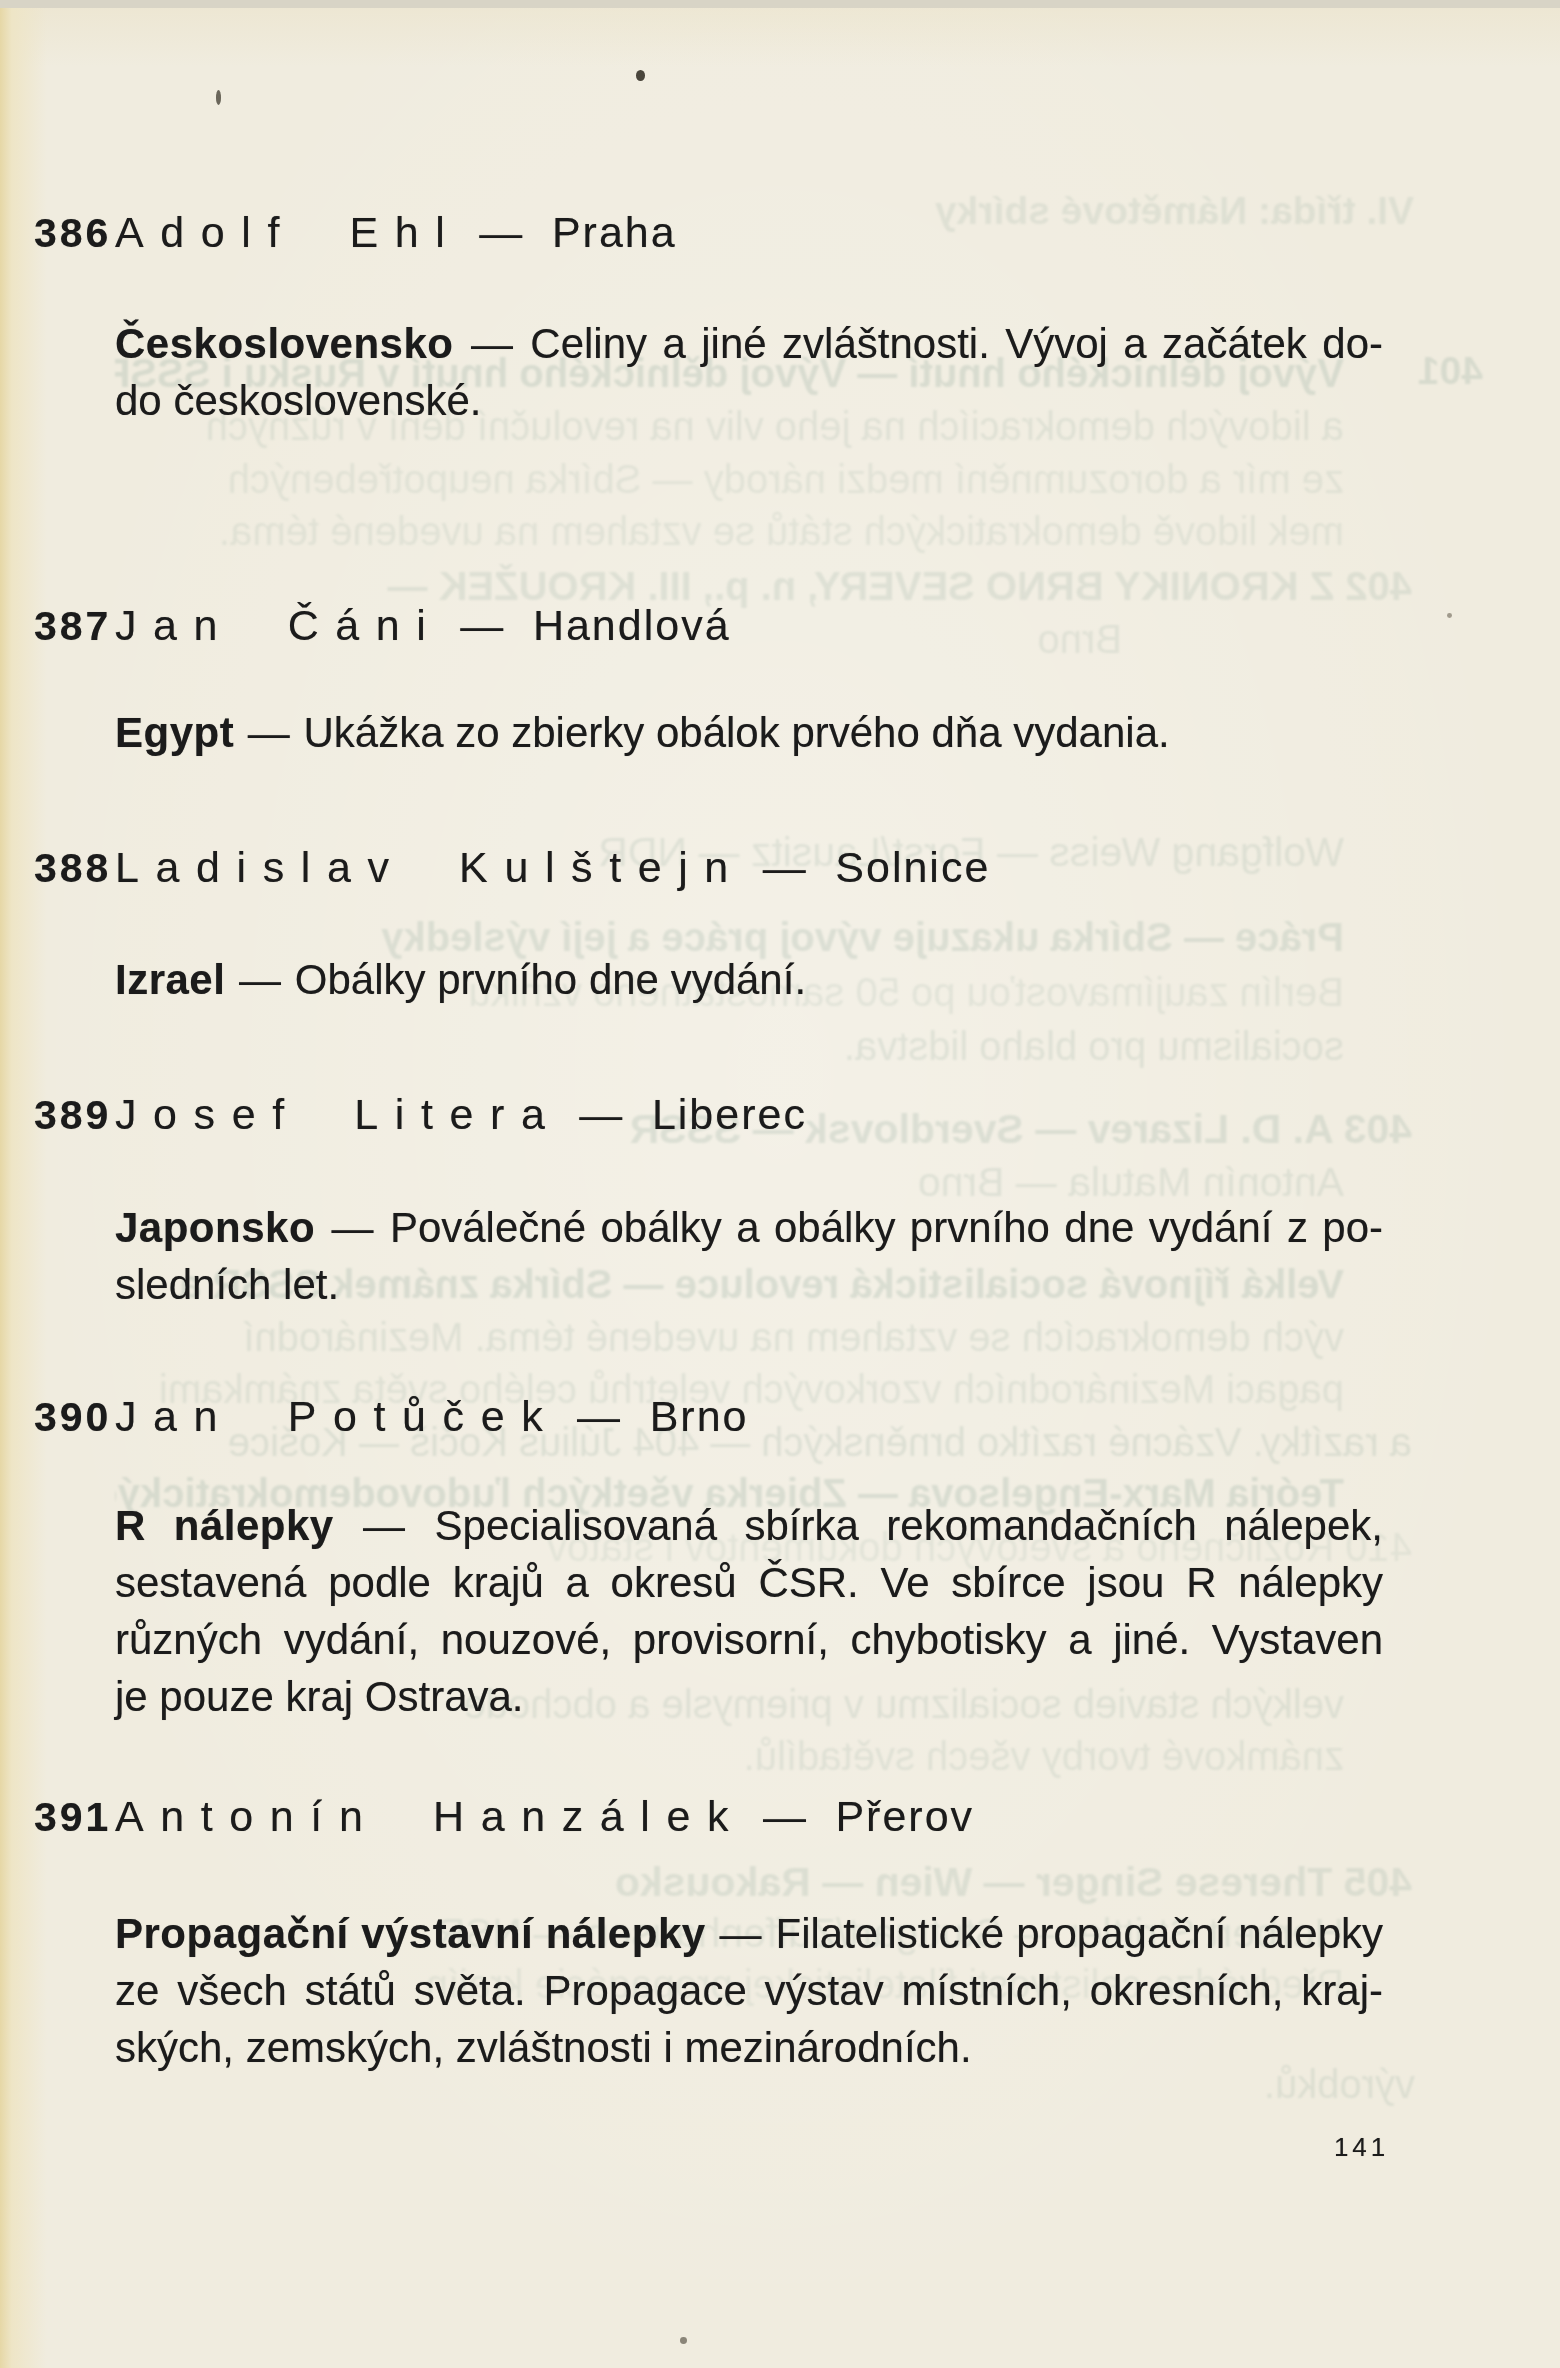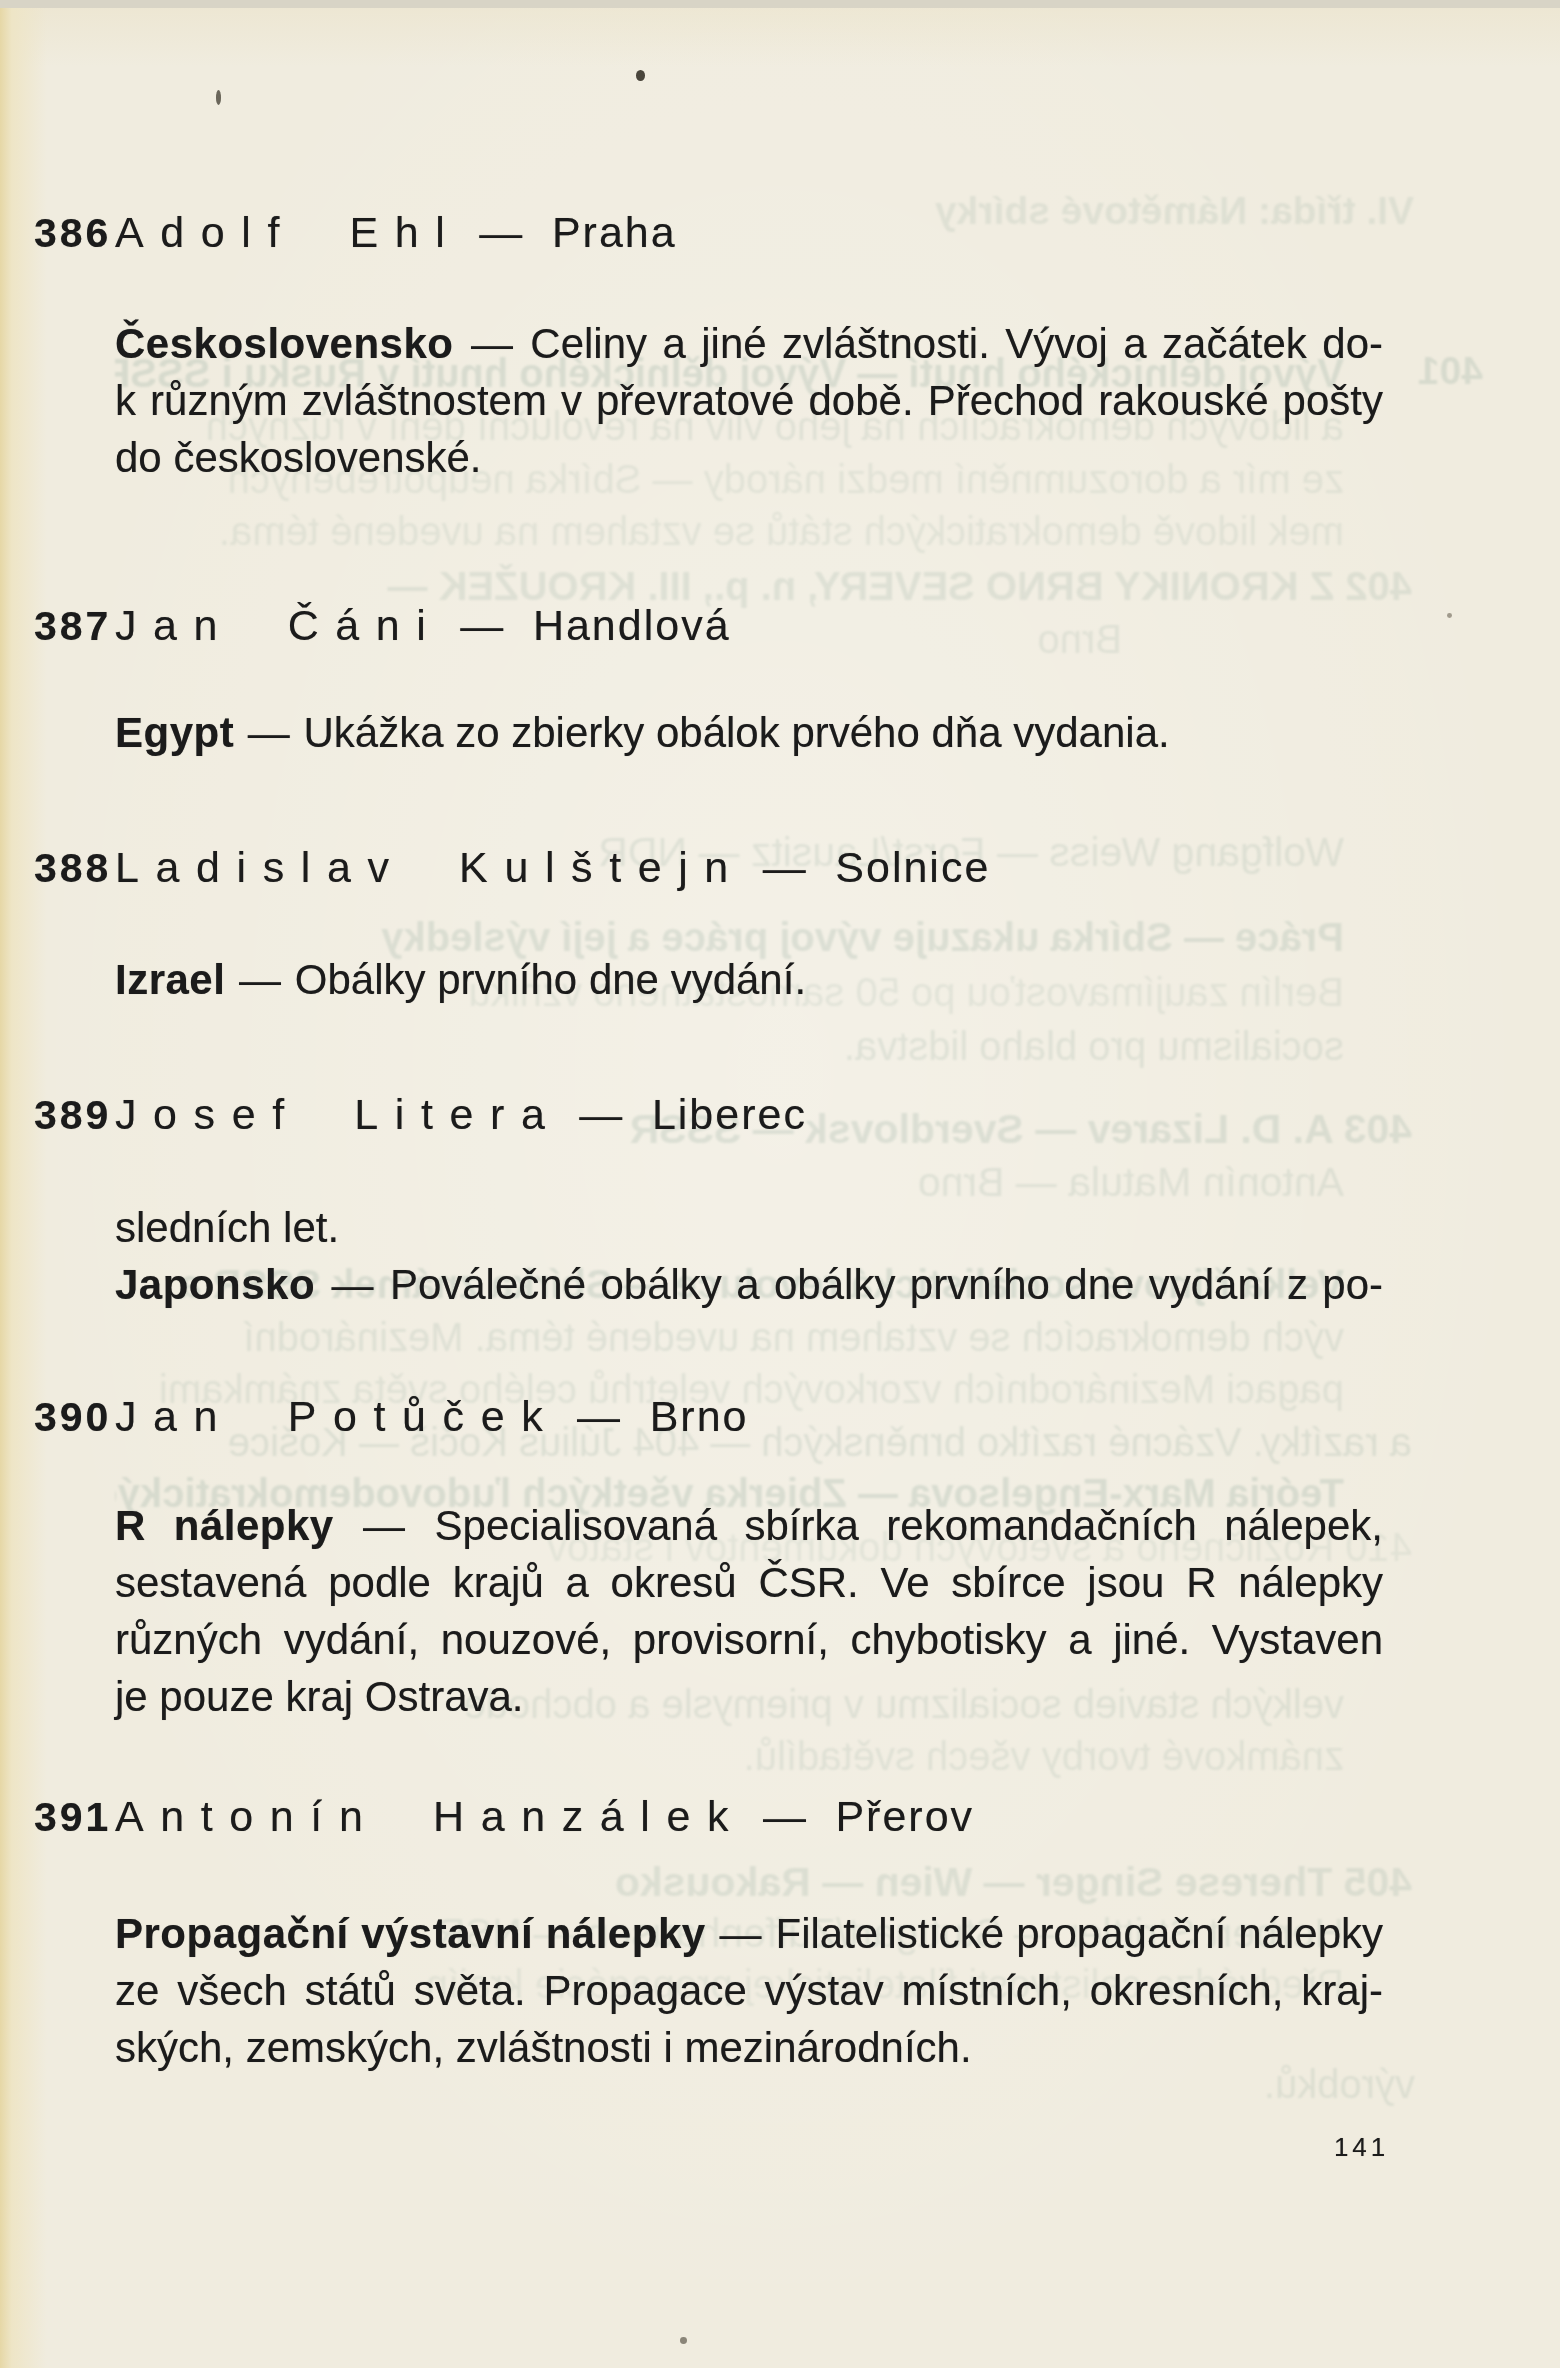--- a/index.html
+++ b/index.html
@@ -96,21 +96,20 @@
     <div class="entry-header ink">
       <span class="entry-number">386</span>
       <h2 class="entry-name">
         <span class="name-text">Adolf Ehl</span>
         <span class="name-sep">—</span>
         <span class="name-city">Praha</span>
       </h2>
     </div>
     <div class="entry-body ink">
           <div class="bline jline"><strong class="lead">Československo</strong> <span class="lead-sep">—</span> <span>Celiny a jiné zvláštnosti. Vývoj a začátek do-</span></div>
-          <div class="bline jline">k různým zvláštnostem v převratové době. Přechod rakouské pošty</div>
           <div class="bline">do československé.</div>
         </div>
   </section>
 
   <section class="entry">
     <div class="entry-header ink">
       <span class="entry-number">387</span>
       <h2 class="entry-name">
         <span class="name-text">Jan Čáni</span>
         <span class="name-sep">—</span>
@@ -139,22 +138,22 @@
   <section class="entry">
     <div class="entry-header ink">
       <span class="entry-number">389</span>
       <h2 class="entry-name">
         <span class="name-text">Josef Litera</span>
         <span class="name-sep">—</span>
         <span class="name-city">Liberec</span>
       </h2>
     </div>
     <div class="entry-body ink">
+          <div class="bline jline"><strong class="lead">Japonsko</strong> <span class="lead-sep">—</span> <span>Poválečné obálky a obálky prvního dne vydání z po-</span></div>
           <div class="bline">sledních let.</div>
-          <div class="bline jline"><strong class="lead">Japonsko</strong> <span class="lead-sep">—</span> <span>Poválečné obálky a obálky prvního dne vydání z po-</span></div>
         </div>
   </section>
 
   <section class="entry">
     <div class="entry-header ink">
       <span class="entry-number">390</span>
       <h2 class="entry-name">
         <span class="name-text">Jan Potůček</span>
         <span class="name-sep">—</span>
         <span class="name-city">Brno</span>

